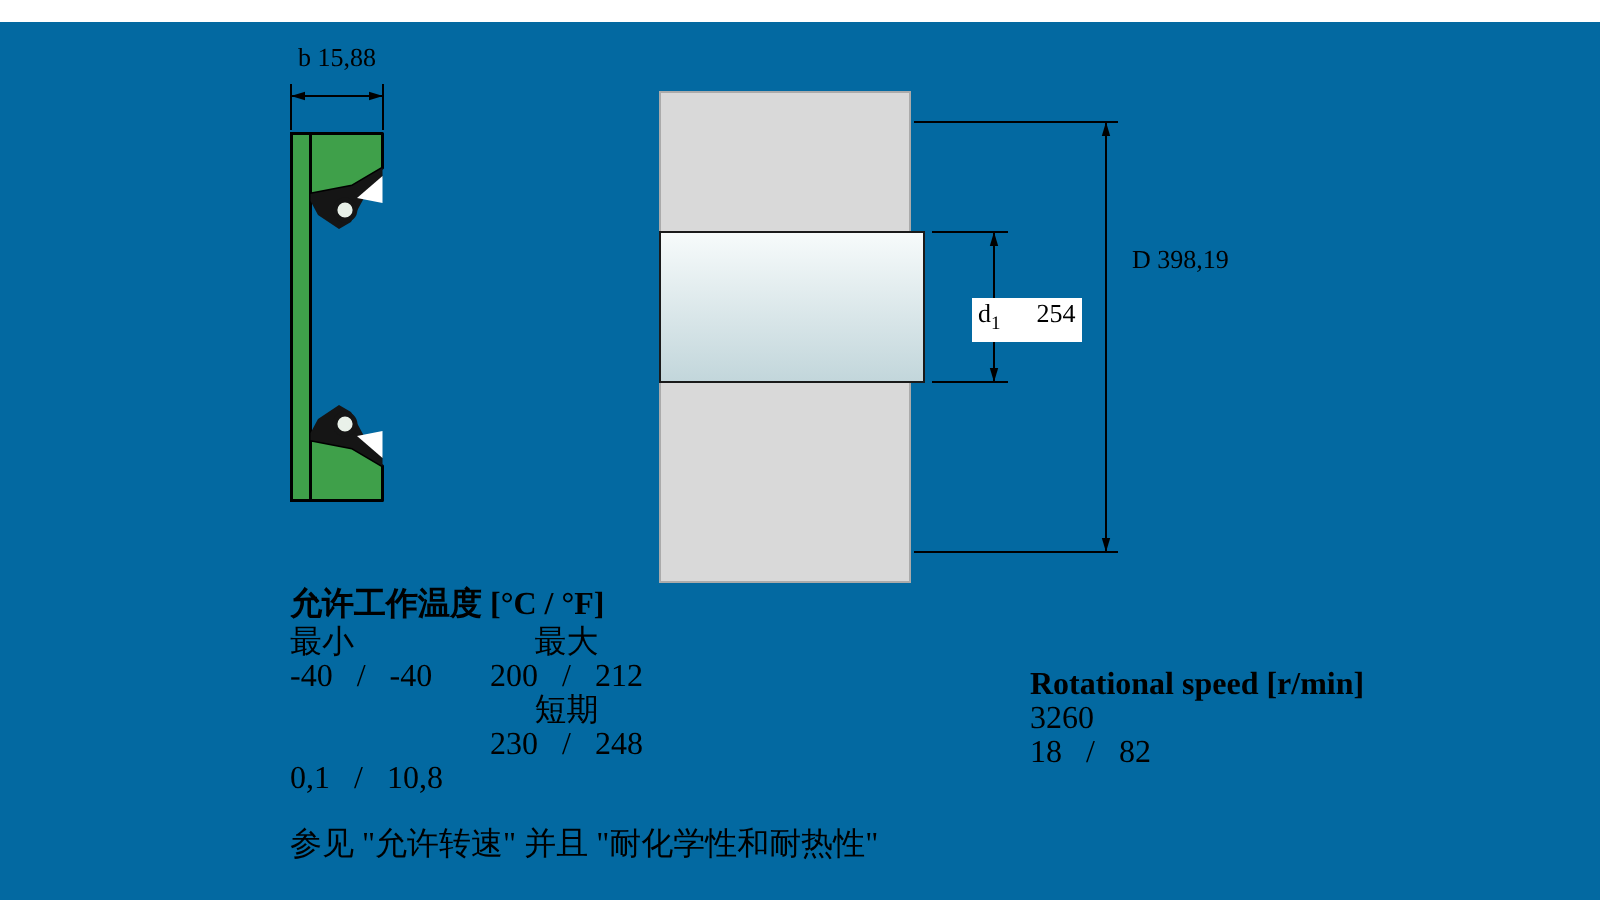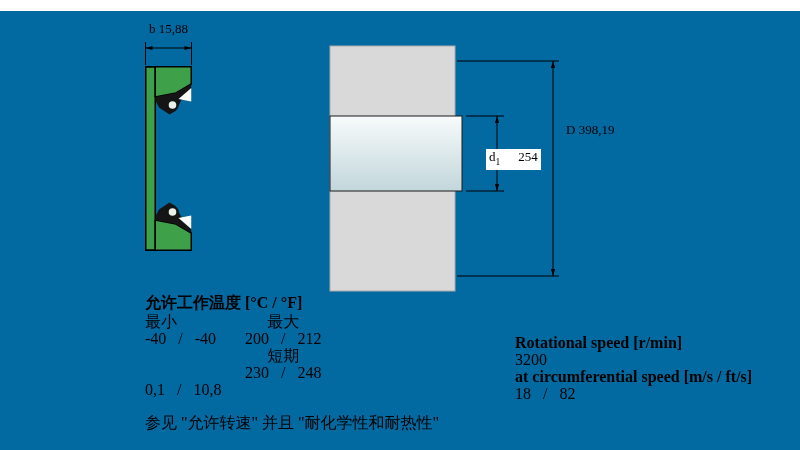--- a/index.html
+++ b/index.html
@@ -116,18 +116,17 @@
         <div>短期</div>
         <div class="val">230   /   248</div>
       </div>
     </div>
     <div class="val">0,1   /   10,8</div>
     <div class="note">参见 "允许转速" 并且 "耐化学性和耐热性"</div>
   </div>
 
   <div class="specs specs-right">
     <div class="bold">Rotational speed [r/min]</div>
-    <div class="val">3200</div>
-    <div class="bold">at circumferential speed [m/s / ft/s]</div>
+    <div class="val">3260</div>
     <div class="val">18   /   82</div>
   </div>
 
 </div>
 
 </body></html>

